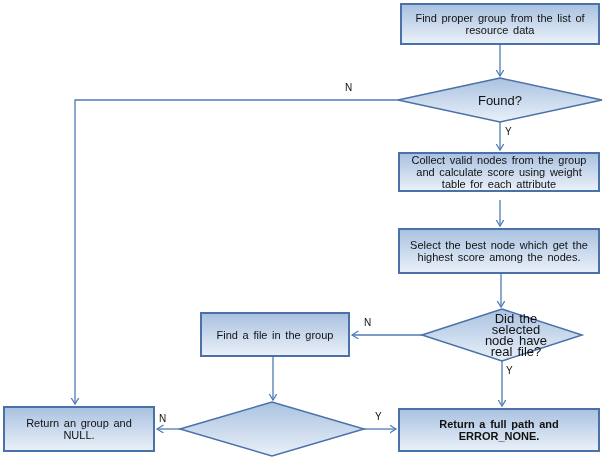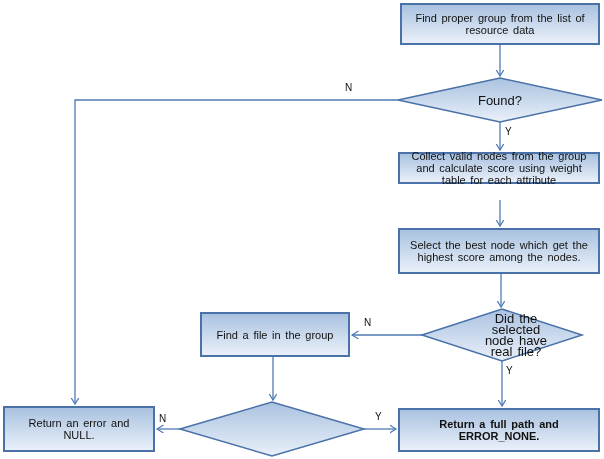--- a/index.html
+++ b/index.html
@@ -70,27 +70,27 @@
 
     <g fill="url(#gshape)" stroke-width="1.5" style="stroke:var(--border,#4a71a8)">
       <polygon points="398,100 500,78 602,100 500,122"></polygon>
       <polygon points="422,335 502,309 582,335 502,361"></polygon>
       <polygon points="180,429 272,402 364,429 272,456"></polygon>
     </g>
   </svg>
 
   <div class="node process" style="left:400px;top:3px;width:200px;height:42px;">Find proper group from the list of resource data</div>
 
-  <div class="node process" style="left:398px;top:152px;width:202px;height:32px;">Collect valid nodes from the group and calculate score using weight table for each attribute</div>
+  <div class="node process" style="left:398px;top:152px;width:202px;height:40px;">Collect valid nodes from the group and calculate score using weight table for each attribute</div>
 
   <div class="node process" style="left:398px;top:228px;width:202px;height:46px;">Select the best node which get the highest score among the nodes.</div>
 
   <div class="node process" style="left:200px;top:312px;width:150px;height:45px;">Find a file in the group</div>
 
-  <div class="node process" style="left:3px;top:406px;width:152px;height:46px;">Return an error and NULL.</div>
+  <div class="node process" style="left:3px;top:406px;width:152px;height:46px;">Return an group and NULL.</div>
 
   <div class="node process" style="left:398px;top:408px;width:202px;height:44px;font-weight:bold;">Return a full path and ERROR_NONE.</div>
 
   <div class="dlabel" style="left:450px;top:84px;width:100px;height:32px;">Found?</div>
 
   <div class="dlabel" style="left:462px;top:312px;width:80px;height:46px;margin-left:14px;">Did the selected node have real file?</div>
 
 
   <span class="elabel" style="left:345px;top:83px;">N</span>
   <span class="elabel" style="left:505px;top:127px;">Y</span>

